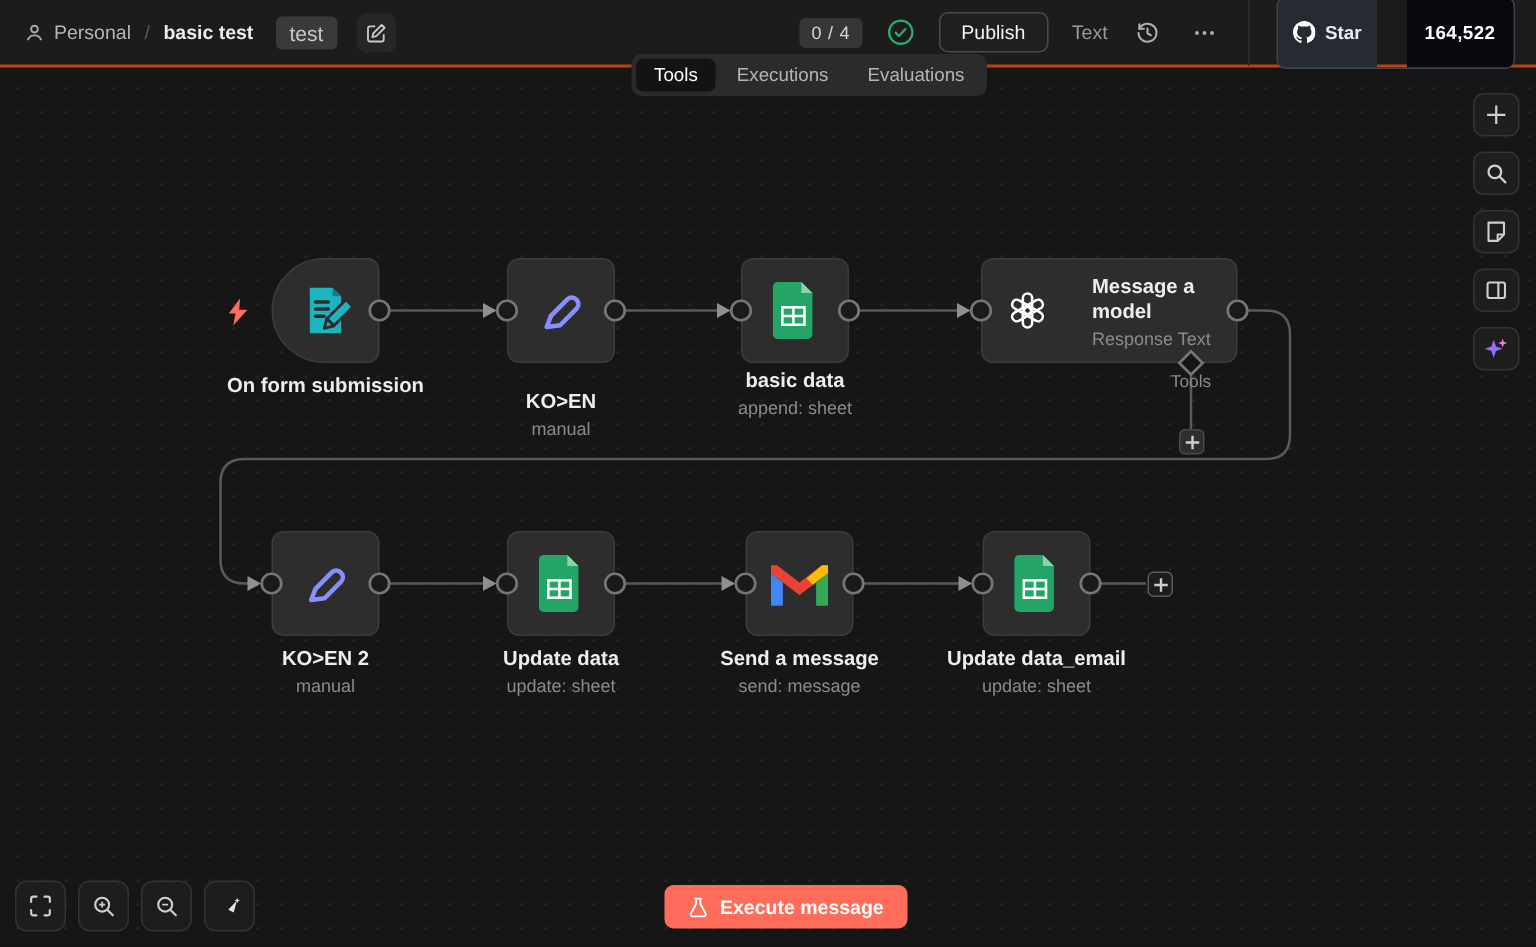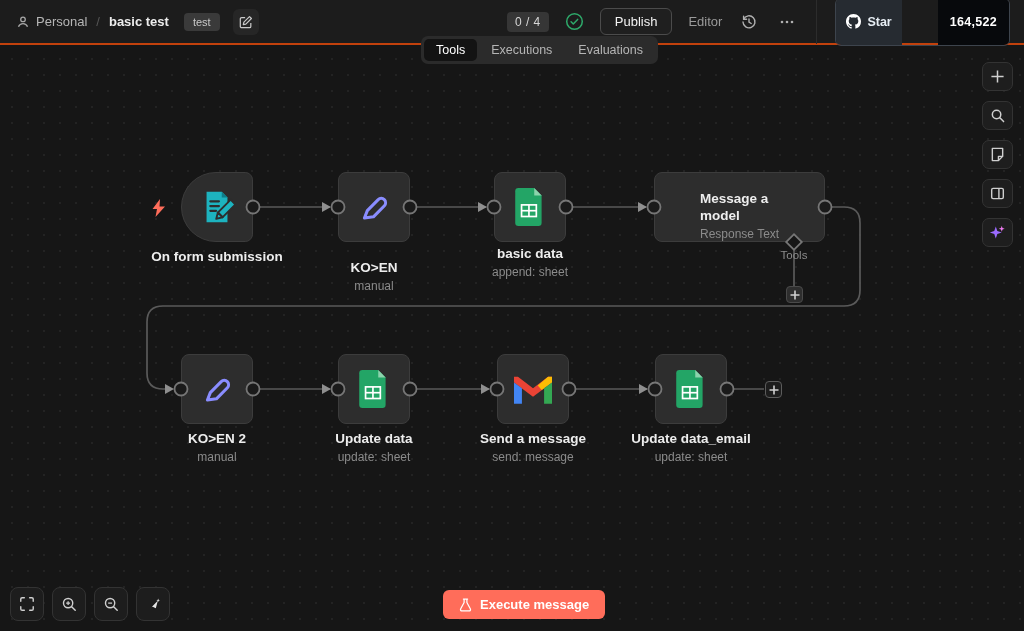--- a/index.html
+++ b/index.html
@@ -8,37 +8,37 @@
   .stage { position:relative; width:1024px; height:631px; background:#161616; }
 
   
   .header { position:absolute; top:0; left:0; width:1024px; height:45px;
     background:#1c1c1c; border-bottom:2px solid #c2410c; display:flex; align-items:center;
     padding:0 14px 0 16px; z-index:20; }
   .crumbs { display:flex; align-items:center; gap:9px; }
   .crumb-ws { color:#b6b6b6; font-size:13px; display:flex; align-items:center; gap:6px; }
   .crumb-sep { color:#565656; font-size:13px; }
   .crumb-title { color:#ededed; font-size:13px; font-weight:700;text-align:right; }
-  .tag-badge { background:#3a3a3a; color:#c9c9c9; font-size:11px; padding:3px 9px;
+  .tag-badge { background:#3a3a3a; color:#c9c9c9; font-size:14px; padding:3px 9px;
     border-radius:4px; }
   .icon-btn { width:26px; height:26px; border-radius:6px; background:#262626;
     display:flex; align-items:center; justify-content:center; cursor:pointer; }
   .header-right { margin-left:auto; display:flex; align-items:center; gap:16px; }
   .issues-badge { background:#363636; color:#d6d6d6; font-size:12px; padding:3px 8px;
     border-radius:4px; letter-spacing:.5px; }
   .publish-btn { background:#1f1f1f; border:1px solid #4b4b4b; color:#f2f2f2;
     font-size:13px; padding:5px 14px; border-radius:6px; cursor:pointer; }
   .saved-label { color:#9a9a9a; font-size:13px; }
   .ghost-ic { background:none; width:22px; height:22px; border:none; }
   .v-divider { width:1px; height:45px; background:#2c2c2c; margin:0 2px; }
   .gh-star { display:flex; align-items:stretch; border:1px solid #3d444d; border-radius:6px;
     overflow:hidden; cursor:pointer;gap:20px; }
   .gh-left { background:#262b31; display:flex; align-items:center; gap:6px; padding:4px 10px; }
   .gh-left span { color:#e6edf3; font-size:12.5px; font-weight:700; }
-  .gh-right { background:#07090c; display:flex; padding:16px 12px;margin-left:16px; }
+  .gh-right { background:#07090c; display:flex; padding:16px 12px; }
   .gh-right span { color:#ffffff; font-size:12.5px; font-weight:700; letter-spacing:.3px; }
 
   
   .tabbar { position:absolute; top:36px; left:421px; z-index:30; background:#2b2b2b;
     border-radius:7px; padding:3px; display:flex; gap:2px; }
   .tab { font-size:12.5px; color:#b5b5b5; padding:4px 12px; border-radius:5px; cursor:pointer; }
   .tab.active { background:#131313; color:#ffffff; }
 
   
   .canvas { position:absolute; top:45px; left:0; width:1024px; height:586px;
@@ -46,21 +46,21 @@
     background-image:radial-gradient(circle, #232323 1px, transparent 1.3px);
     background-size:16px 16px; background-position:4px 6px; }
   svg.layer { position:absolute; top:0; left:0; width:1024px; height:631px;
     pointer-events:none; }
   .wires { z-index:1; } .overlay { z-index:3; }
 
   .node { position:absolute; width:72px; height:70px; background:#2d2d2d;
     border:1px solid #3c3c3c; border-radius:8px; display:flex; align-items:center;
     justify-content:center; cursor:pointer; z-index:2; }
   .node.trigger { border-radius:36px 8px 8px 36px; }
-  .node.wide { width:171px; justify-content:flex-end; padding-left:17px; gap:30px;flex-direction:column; }
+  .node.wide { width:171px; justify-content:center; padding-left:17px; gap:30px; }
   .node-label { position:absolute; text-align:center; z-index:2; cursor:pointer; }
   .node-label .nm { color:#ededed; font-size:13.5px; font-weight:700; line-height:16px; }
   .node-label .sub { color:#8b8b8b; font-size:12px; margin-top:3px; }
   .wide .ttl { color:#ededed; font-size:13.5px; font-weight:700; line-height:17px; width:96px; }
   .wide .sub2 { color:#8b8b8b; font-size:12px; margin-top:3px; }
 
   .bolt { position:absolute; left:149px; top:198px; z-index:2; }
   .tools-label { position:absolute; left:764px; top:249px; width:60px; text-align:center;
     color:#8b8b8b; font-size:11.5px; z-index:2; }
   .mini-plus { position:absolute; width:17px; height:17px; border-radius:4px;
@@ -106,21 +106,21 @@
       </span>
     </div>
 
     <div class="header-right">
       <span class="issues-badge">0 / 4</span>
       <svg width="19" height="19" viewBox="0 0 20 20">
         <circle cx="10" cy="10" r="8.2" fill="none" stroke="#2ea96a" stroke-width="1.6"></circle>
         <path d="M6.4 10.3l2.3 2.3 4.6-4.8" fill="none" stroke="#2ea96a" stroke-width="1.6" stroke-linecap="round" stroke-linejoin="round"></path>
       </svg>
       <button class="publish-btn">Publish</button>
-      <span class="saved-label">Editor</span>
+      <span class="saved-label">Text</span>
       <span class="icon-btn ghost-ic">
         <svg width="16" height="16" viewBox="0 0 16 16">
           <path d="M2.6 5.2A6 6 0 1 1 2 8" fill="none" stroke="#b0b0b0" stroke-width="1.4" stroke-linecap="round"></path>
           <path d="M2.6 2.2v3h3" fill="none" stroke="#b0b0b0" stroke-width="1.4" stroke-linecap="round" stroke-linejoin="round"></path>
           <path d="M8 5v3.2l2.2 1.3" fill="none" stroke="#b0b0b0" stroke-width="1.4" stroke-linecap="round"></path>
         </svg>
       </span>
       <span class="icon-btn ghost-ic">
         <svg width="16" height="16" viewBox="0 0 16 16">
           <circle cx="3" cy="8" r="1.3" fill="#b0b0b0"></circle>

